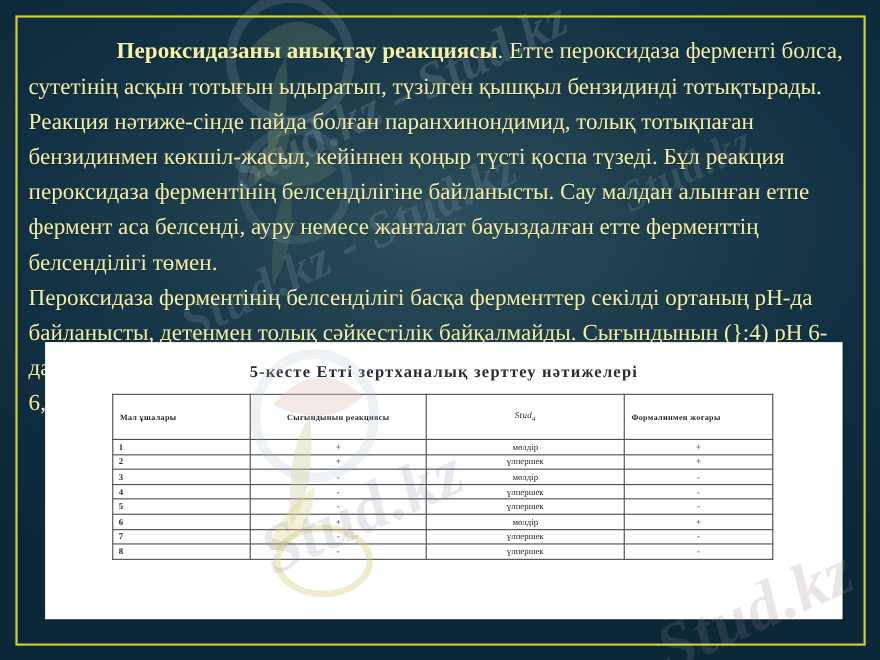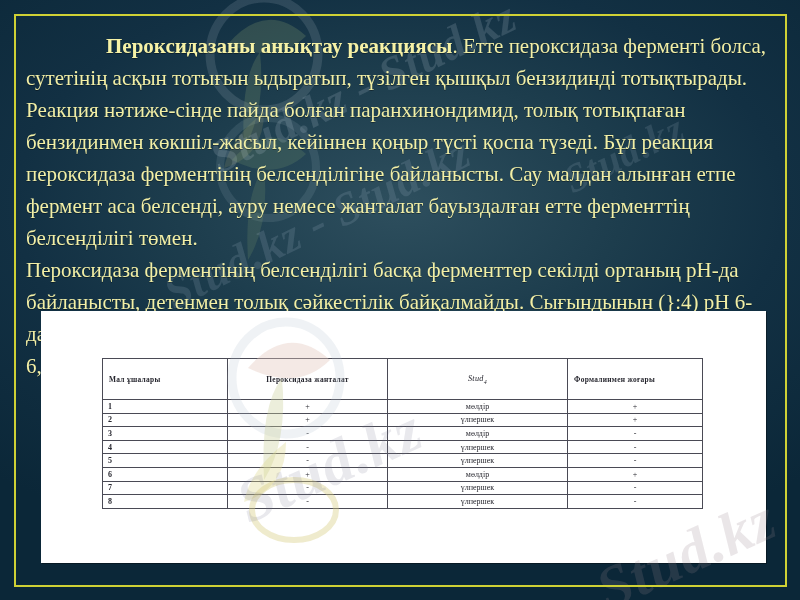--- a/index.html
+++ b/index.html
@@ -115,32 +115,33 @@
   <div class="wm wm-txt wm-e">Stud.kz</div>
   <div class="wm wm-txt wm-c" style="z-index:6;">Stud.kz</div>
   <div class="wm wm-txt wm-d" style="z-index:6;">Stud.kz</div>
 
   <div id="textblock">
     <p class="ind"><b>Пероксидазаны анықтау реакциясы</b><span>. Етте пероксидаза ферменті болса, сутетінің асқын тотығын ыдыратып, түзілген қышқыл бензидинді тотықтырады. Реакция нәтиже-сінде пайда болған паранхинондимид, толық тотықпаған бензидинмен көкшіл-жасыл, кейіннен қоңыр түсті қоспа түзеді. Бұл реакция пероксидаза ферментінің белсенділігіне байланысты. Сау малдан алынған етпе фермент аса белсенді, ауру немесе жанталат бауыздалған етте ферменттің белсенділігі төмен.</span></p>
     <p>Пероксидаза ферментінің белсенділігі басқа ферменттер секілді ортаның рН-да байланысты, детенмен толық сәйкестілік байқалмайды. Сығындынын (}:4) рН 6-дан төмен болған жағдайда көбіне бензидин реакциясы оң, рН 6,16,2 күмәнді, рН 6,2-ден жоғары болған жағдайда теріс нәтиже көрсетеді.</p>
   </div>
 
   <div id="card">
+    <div id="tbl-title">5-кесте  Етті зертханалық зерттеу нәтижелері</div>
 
     <table>
       <colgroup>
           <col class="c1">
           <col class="c2">
           <col class="c3">
           <col class="c4">
         </colgroup>
       <thead>
         <tr>
           <th class="lft">Мал ұшалары</th>
-          <th class="ctr">Пероксидаза жанталат</th>
+          <th class="ctr">Сығындынын реакциясы</th>
           <th class="ctr cuso"><span>Stud</span><sub>4</sub></th>
           <th class="lft">Формалинмен жоғары</th>
         </tr>
       </thead>
       <tbody>
           <tr>
             <td class="idx">1</td>
             <td class="c">+</td>
             <td class="c">мөлдір</td>
             <td class="c">+</td>

